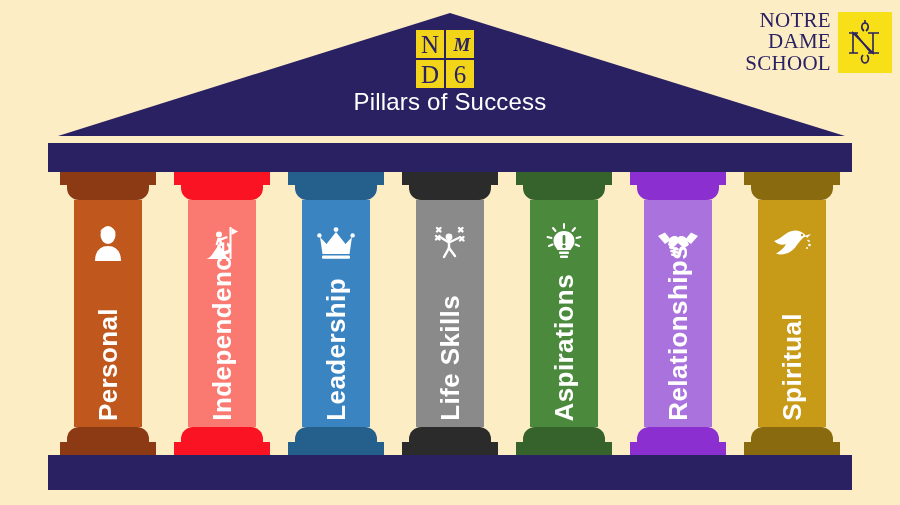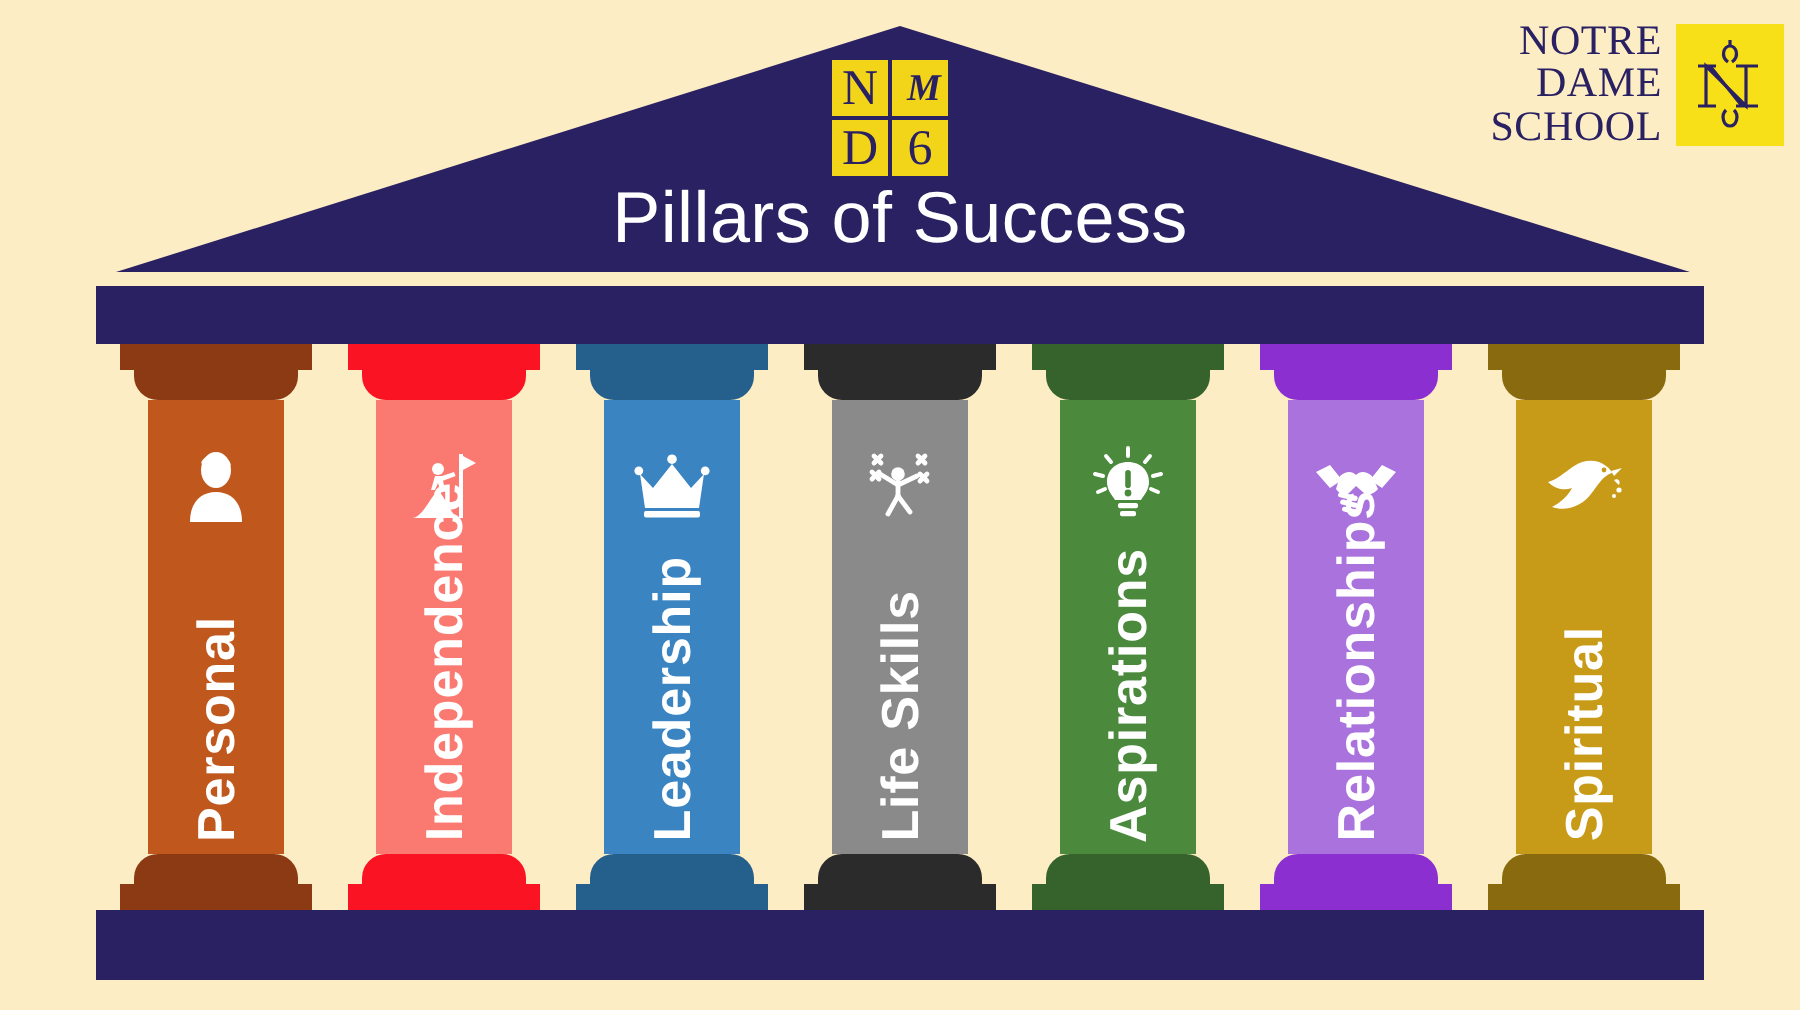--- a/index.html
+++ b/index.html
@@ -64,21 +64,21 @@
   }
 
   
   .poster-title {
     position: absolute;
     left: 0;
     top: 88px;
     width: 900px;
     text-align: center;
     color: #ffffff;
-    font-size: 36px;
+    font-size: 24px;
     font-weight: 400;
     letter-spacing: 0.2px;
     white-space: nowrap;
   }
 
   
   .school-logo {
     position: absolute;
     right: 8px;
     top: 10px;

